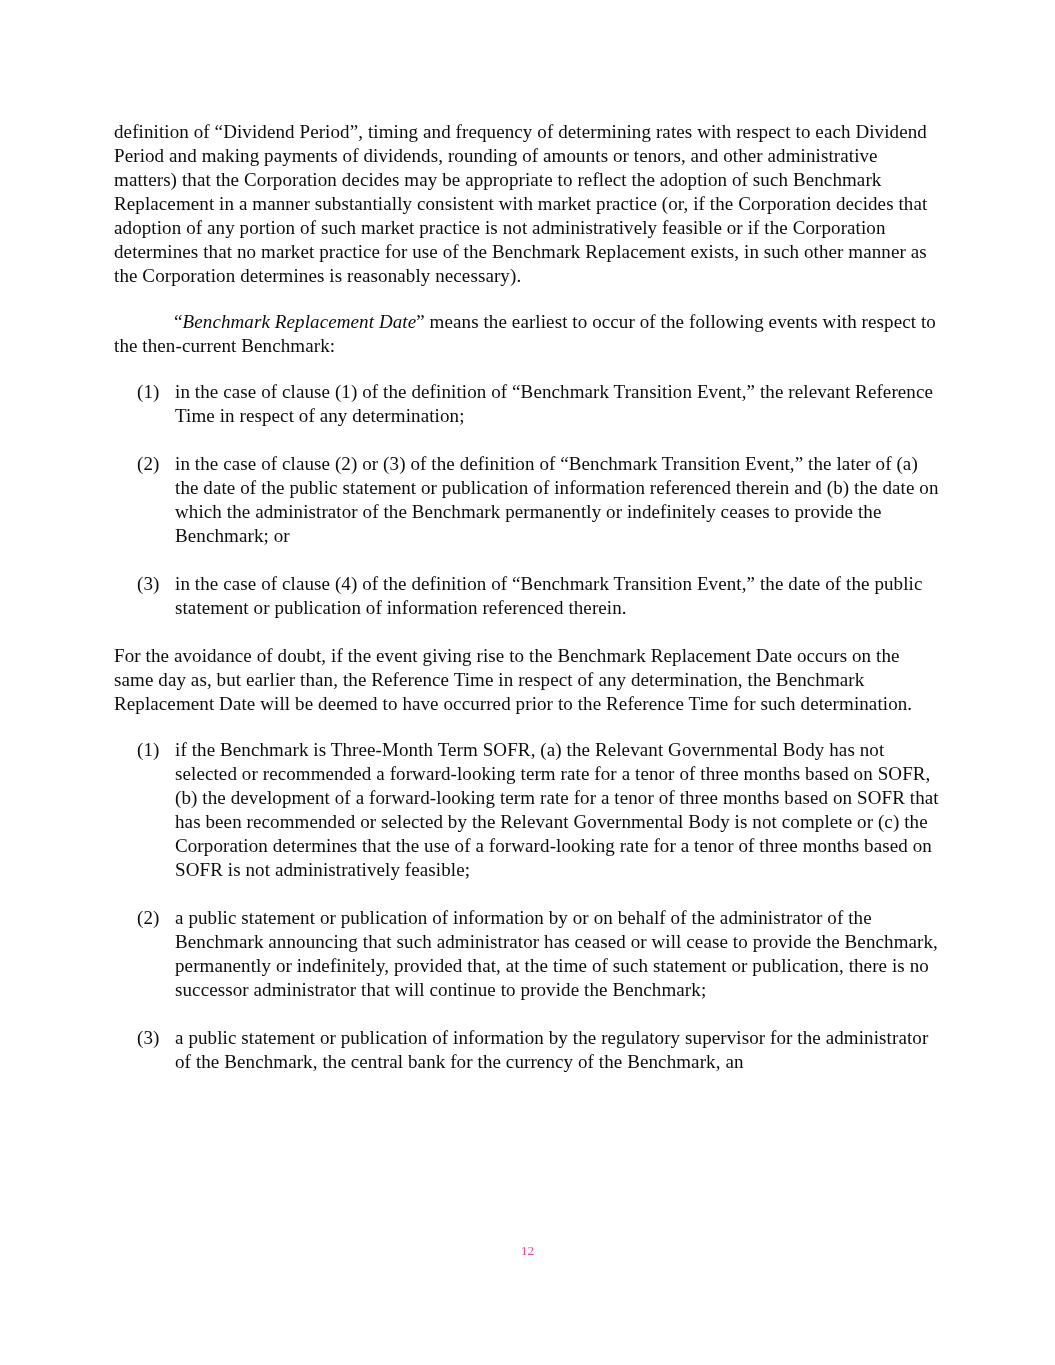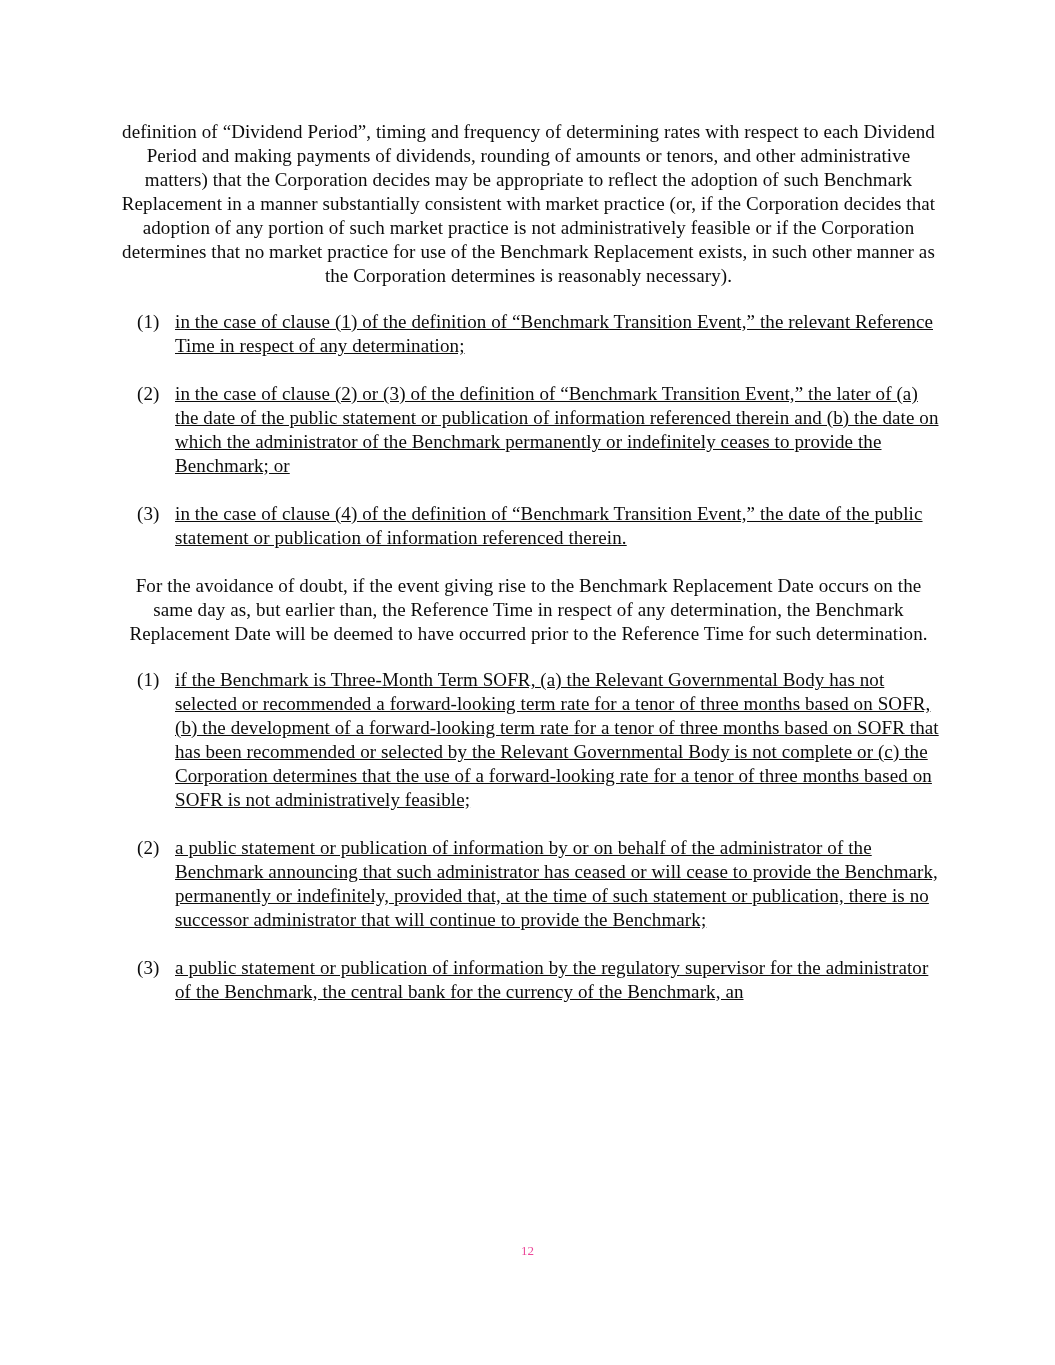--- a/index.html
+++ b/index.html
@@ -20,41 +20,39 @@
     box-sizing: border-box;
     font-family: "Liberation Serif", serif;
     font-size: 19px;
     line-height: 24px;
     color: #0c0c0c;
     text-align: left;
     letter-spacing: 0.1px;
   }
   .para {
     margin: 0 0 22px 0;
-    text-align: center;
   }
   .defpara {
     text-indent: 60px;
   }
   .doc-list {
     margin: 0;
   }
   .doc-li {
     display: flex;
     align-items: flex-start;
     margin: 0 0 24px 0;
   }
   .doc-li .num {
     flex: none;
     width: 38px;
     margin-left: 23px;
   }
   .doc-li .litext {
     flex: 1;
-    text-decoration: underline;
   }
   .term {
     font-style: italic;
   }
   .pagenum {
     position: absolute;
     top: 1243px;
     left: 0;
     right: 0;
     text-align: center;
@@ -63,20 +61,21 @@
     color: #ec4899;
   }
 </style>
 </head>
 <body>
 
 <div class="sheet">
 
   <p class="para">definition of “Dividend Period”, timing and frequency of determining rates with respect to each Dividend Period and making payments of dividends, rounding of amounts or tenors, and other administrative matters) that the Corporation decides may be appropriate to reflect the adoption of such Benchmark Replacement in a manner substantially consistent with market practice (or, if the Corporation decides that adoption of any portion of such market practice is not administratively feasible or if the Corporation determines that no market practice for use of the Benchmark Replacement exists, in such other manner as the Corporation determines is reasonably necessary).</p>
 
+  <p class="para defpara"><span>“</span><span class="term">Benchmark Replacement Date</span><span>” means the earliest to occur of the following events with respect to the then-current Benchmark:</span></p>
 
   <div class="doc-list">
     <div class="doc-li">
       <span class="num">(1)</span>
       <span class="litext">in the case of clause (1) of the definition of “Benchmark Transition Event,” the relevant Reference Time in respect of any determination;</span>
     </div>
     <div class="doc-li">
       <span class="num">(2)</span>
       <span class="litext">in the case of clause (2) or (3) of the definition of “Benchmark Transition Event,” the later of (a) the date of the public statement or publication of information referenced therein and (b) the date on which the administrator of the Benchmark permanently or indefinitely ceases to provide the Benchmark; or</span>
     </div>

